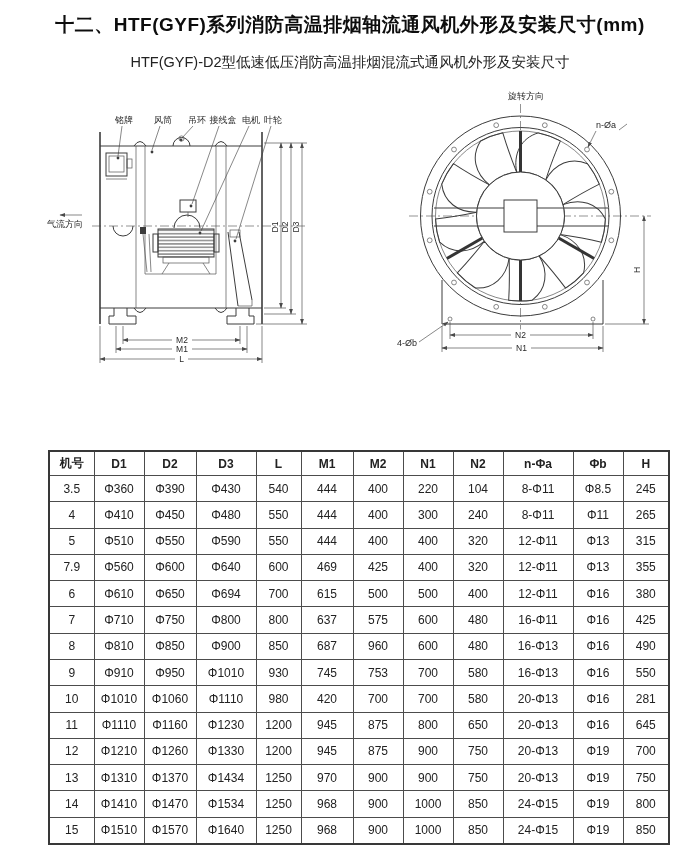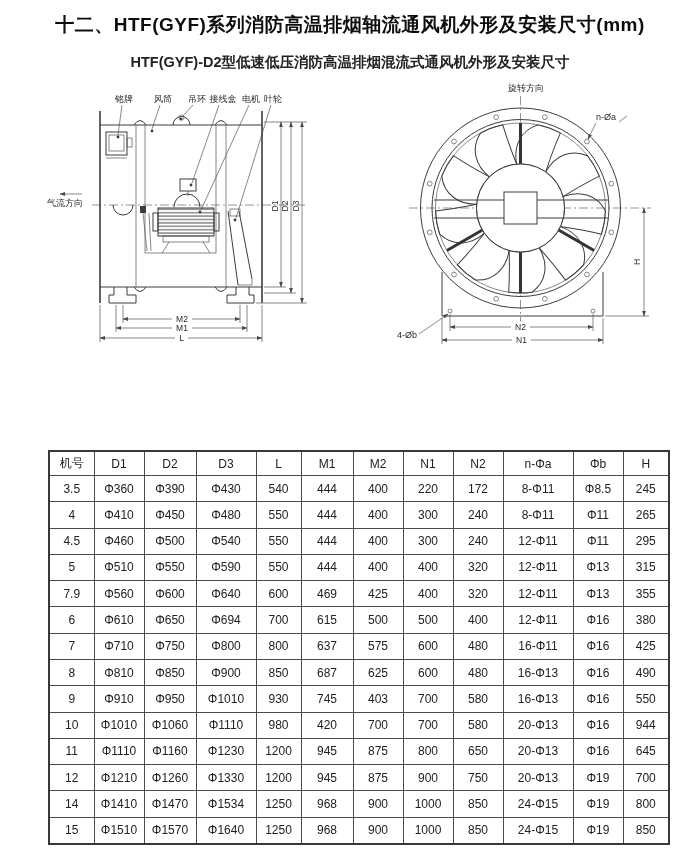--- a/index.html
+++ b/index.html
@@ -7,25 +7,25 @@
     width:700px;height:854px;position:relative;background:#ffffff;
     font-family:"Liberation Sans","DejaVu Sans",sans-serif;color:#1c1c1c;
     overflow:hidden;
   }
   .title{
     position:absolute;left:0;top:12px;width:700px;text-align:center;
     font-size:19px;font-weight:bold;letter-spacing:0.5px;color:#0d0d0d;
   }
   .subtitle{
     position:absolute;left:0;top:53px;width:700px;text-align:center;
-    font-size:14.5px;font-weight:bold;color:#222;
+    font-size:14.5px;font-weight:normal;color:#222;
   }
   .svgwrap{position:absolute;}
-  #side-view{left:30px;top:75px;}
-  #front-view{left:395px;top:78px;text-align:right;}
+  #side-view{left:30px;top:96px;}
+  #front-view{left:395px;top:86px;text-align:right;}
   svg{display:block;}
   svg text{font-family:"Liberation Sans","DejaVu Sans",sans-serif;fill:#2a2a2a;}
   .lbl{font-size:9px;}
   .dimtxt{font-size:8.5px;}
   .thin{stroke:#555;stroke-width:0.7;fill:none;}
   .med{stroke:#3c3c3c;stroke-width:1;fill:none;}
   .thick{stroke:#3c3c3c;stroke-width:1.6;fill:none;}
   .cl{stroke:#666;stroke-width:0.7;fill:none;stroke-dasharray:9 3 2 3;}
   .dim{stroke:#555;stroke-width:0.7;fill:none;marker-start:url(#ar);marker-end:url(#ar);}
   .leader{stroke:#555;stroke-width:0.7;fill:none;}
@@ -33,21 +33,21 @@
   .spec-table{
     position:absolute;left:48px;top:450px;width:622px;height:395px;
     border-collapse:collapse;table-layout:fixed;
     font-size:12px;color:#222;
   }
   .spec-table th,.spec-table td{
     border:1px solid #4c4c4c;text-align:center;vertical-align:middle;
     padding:0;height:23px;overflow:hidden;white-space:nowrap;
   }
   .spec-table{border:2px solid #383838;}
-  .spec-table th{font-weight:normal;font-size:12px;}
+  .spec-table th{font-weight:bold;font-size:12px;}
 </style>
 </head>
 <body>
 
 <div class="title">十二、HTF(GYF)系列消防高温排烟轴流通风机外形及安装尺寸(mm)</div>
 <div class="subtitle">HTF(GYF)-D2型低速低压消防高温排烟混流式通风机外形及安装尺寸</div>
 
 <div class="svgwrap" id="side-view">
 <svg width="310" height="290" viewBox="0 0 310 290">
   <defs>
@@ -325,54 +325,40 @@
   <tbody>
       <tr>
         <td>3.5</td>
         <td>Φ360</td>
         <td>Φ390</td>
         <td>Φ430</td>
         <td>540</td>
         <td>444</td>
         <td>400</td>
         <td>220</td>
-        <td>172</td>
+        <td>104</td>
         <td>8-Φ11</td>
         <td>Φ8.5</td>
         <td>245</td>
       </tr>
       <tr>
         <td>4</td>
         <td>Φ410</td>
         <td>Φ450</td>
         <td>Φ480</td>
         <td>550</td>
         <td>444</td>
         <td>400</td>
         <td>300</td>
         <td>240</td>
         <td>8-Φ11</td>
         <td>Φ11</td>
         <td>265</td>
       </tr>
       <tr>
-        <td>4.5</td>
-        <td>Φ460</td>
-        <td>Φ500</td>
-        <td>Φ540</td>
-        <td>550</td>
-        <td>444</td>
-        <td>400</td>
-        <td>300</td>
-        <td>240</td>
-        <td>12-Φ11</td>
-        <td>Φ11</td>
-        <td>295</td>
-      </tr>
-      <tr>
         <td>5</td>
         <td>Φ510</td>
         <td>Φ550</td>
         <td>Φ590</td>
         <td>550</td>
         <td>444</td>
         <td>400</td>
         <td>400</td>
         <td>320</td>
         <td>12-Φ11</td>
@@ -421,54 +407,54 @@
         <td>Φ16</td>
         <td>425</td>
       </tr>
       <tr>
         <td>8</td>
         <td>Φ810</td>
         <td>Φ850</td>
         <td>Φ900</td>
         <td>850</td>
         <td>687</td>
-        <td>625</td>
+        <td>960</td>
         <td>600</td>
         <td>480</td>
         <td>16-Φ13</td>
         <td>Φ16</td>
         <td>490</td>
       </tr>
       <tr>
         <td>9</td>
         <td>Φ910</td>
         <td>Φ950</td>
         <td>Φ1010</td>
         <td>930</td>
         <td>745</td>
-        <td>403</td>
+        <td>753</td>
         <td>700</td>
         <td>580</td>
         <td>16-Φ13</td>
         <td>Φ16</td>
         <td>550</td>
       </tr>
       <tr>
         <td>10</td>
         <td>Φ1010</td>
         <td>Φ1060</td>
         <td>Φ1110</td>
         <td>980</td>
         <td>420</td>
         <td>700</td>
         <td>700</td>
         <td>580</td>
         <td>20-Φ13</td>
         <td>Φ16</td>
-        <td>944</td>
+        <td>281</td>
       </tr>
       <tr>
         <td>11</td>
         <td>Φ1110</td>
         <td>Φ1160</td>
         <td>Φ1230</td>
         <td>1200</td>
         <td>945</td>
         <td>875</td>
         <td>800</td>
@@ -485,20 +471,34 @@
         <td>1200</td>
         <td>945</td>
         <td>875</td>
         <td>900</td>
         <td>750</td>
         <td>20-Φ13</td>
         <td>Φ19</td>
         <td>700</td>
       </tr>
       <tr>
+        <td>13</td>
+        <td>Φ1310</td>
+        <td>Φ1370</td>
+        <td>Φ1434</td>
+        <td>1250</td>
+        <td>970</td>
+        <td>900</td>
+        <td>900</td>
+        <td>750</td>
+        <td>20-Φ13</td>
+        <td>Φ19</td>
+        <td>750</td>
+      </tr>
+      <tr>
         <td>14</td>
         <td>Φ1410</td>
         <td>Φ1470</td>
         <td>Φ1534</td>
         <td>1250</td>
         <td>968</td>
         <td>900</td>
         <td>1000</td>
         <td>850</td>
         <td>24-Φ15</td>

